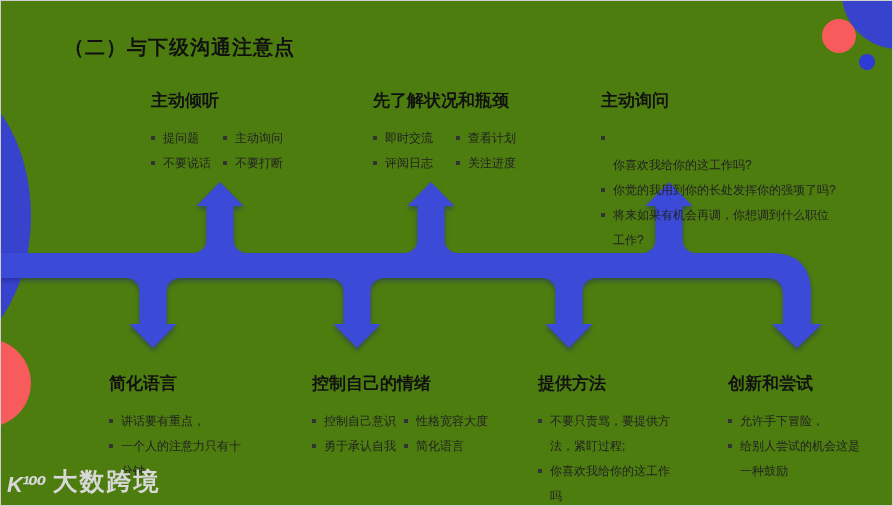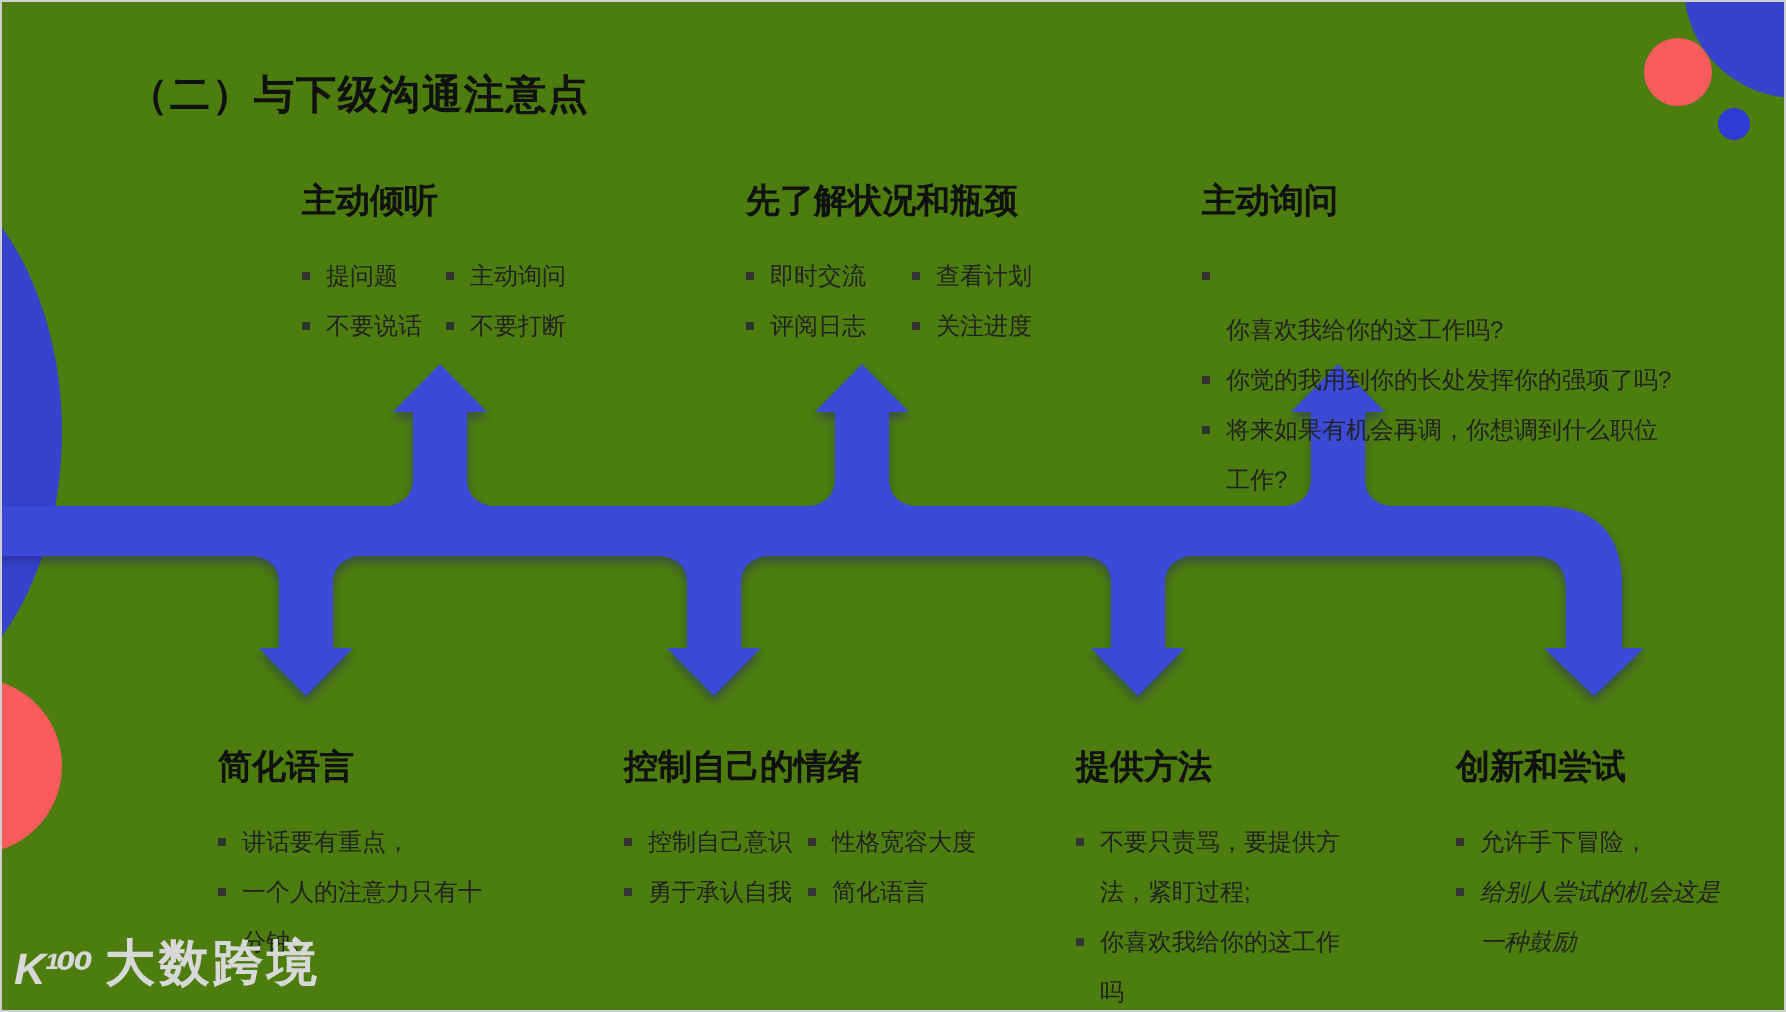--- a/index.html
+++ b/index.html
@@ -186,21 +186,21 @@
 
   <div class="sec" style="left:727px;top:371px;width:140px;">
     <h3>创新和尝试</h3>
     <ul>
       <li>
           <span class="blt"></span>
           <span style="width:126px;">允许手下冒险，</span>
         </li>
       <li>
           <span class="blt"></span>
-          <span style="width:126px;font-style:italic;">给别人尝试的机会这是一种鼓励</span>
+          <span style="width:126px;">给别人尝试的机会这是一种鼓励</span>
         </li>
     </ul>
   </div>
 
   <div class="wm">
     <span class="wm-logo">K¹⁰⁰</span>
     <span class="wm-text">大数跨境</span>
   </div>
 
 </div>

